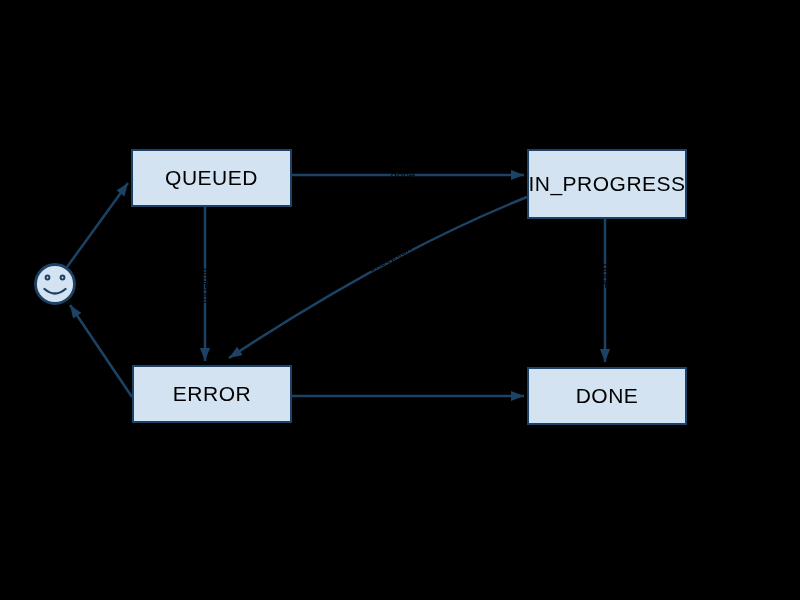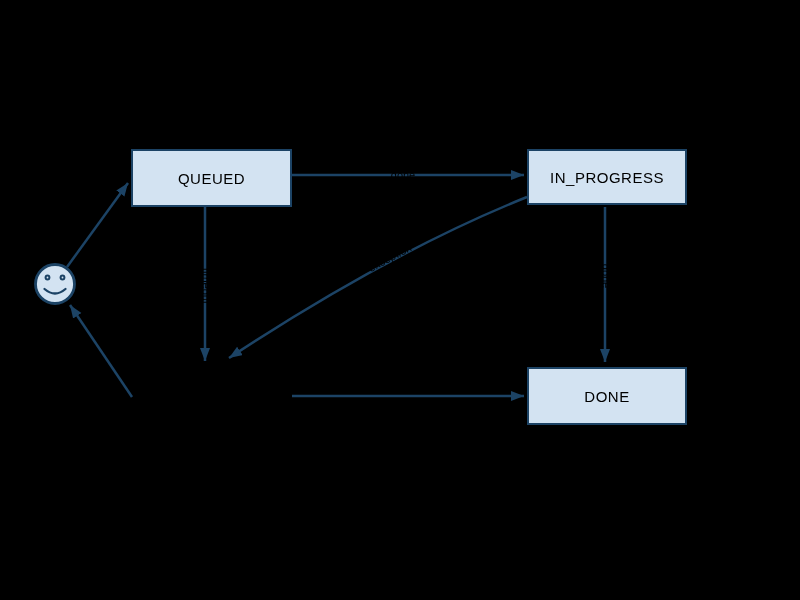--- a/index.html
+++ b/index.html
@@ -4,21 +4,21 @@
 <style>
   html,body{margin:0;padding:0;background:#000;}
   .stage{
     position:relative;width:800px;height:600px;background:#000;overflow:hidden;
     font-family:"Liberation Sans",sans-serif;
   }
   .stage svg{position:absolute;left:0;top:0;}
   .node{
     position:absolute;display:flex;align-items:center;justify-content:center;
     background:#d3e3f2;border:2.5px solid #1c4365;box-sizing:border-box;
-    color:#000;font-size:15px;letter-spacing:0.5px;
+    color:#000;font-size:21px;letter-spacing:0.5px;
   }
   .edge-label{
     position:absolute;color:#000;font-size:11px;white-space:nowrap;
     transform:translate(-50%,-50%);line-height:1;
   }
   .edge-label.rot90{transform:translate(-50%,-50%) rotate(90deg);}
   .edges line,.edges path{stroke:#1c4365;stroke-width:2.5;fill:none;}
   .face{fill:#d3e3f2;stroke:#1c4365;stroke-width:2.8;}
   .eye{fill:#1c4365;stroke:none;}
   .eye-glint{fill:#d3e3f2;stroke:none;}
@@ -53,24 +53,27 @@
       <circle class="eye-glint" cx="47.5" cy="277.5" r="0.9"></circle>
       <circle class="eye-glint" cx="62.5" cy="277.5" r="0.9"></circle>
       <path class="mouth" d="M44.5,289 Q55,298 65.5,289"></path>
     </g>
   </svg>
 
   <div class="node" style="left:131px;top:149px;width:161px;height:58px">
     <span>QUEUED</span>
   </div>
 
-  <div class="node" style="left:527px;top:149px;width:160px;height:56px">
+  <div class="node" style="left:527px;top:149px;width:160px;height:70px">
     <span>IN_PROGRESS</span>
   </div>
 
+  <div class="node" style="left:132px;top:365px;width:160px;height:58px">
+    <span>ERROR</span>
+  </div>
 
   <div class="node" style="left:527px;top:367px;width:160px;height:58px">
     <span>DONE</span>
   </div>
 
   <div class="edge-label" style="left:403px;top:175px">done</div>
 
   <div class="edge-label rot90" style="left:205px;top:286px">timeout</div>
 
   <div class="edge-label" style="left:390px;top:258px;transform:translate(-50%,-50%) rotate(-28deg)">exception</div>

